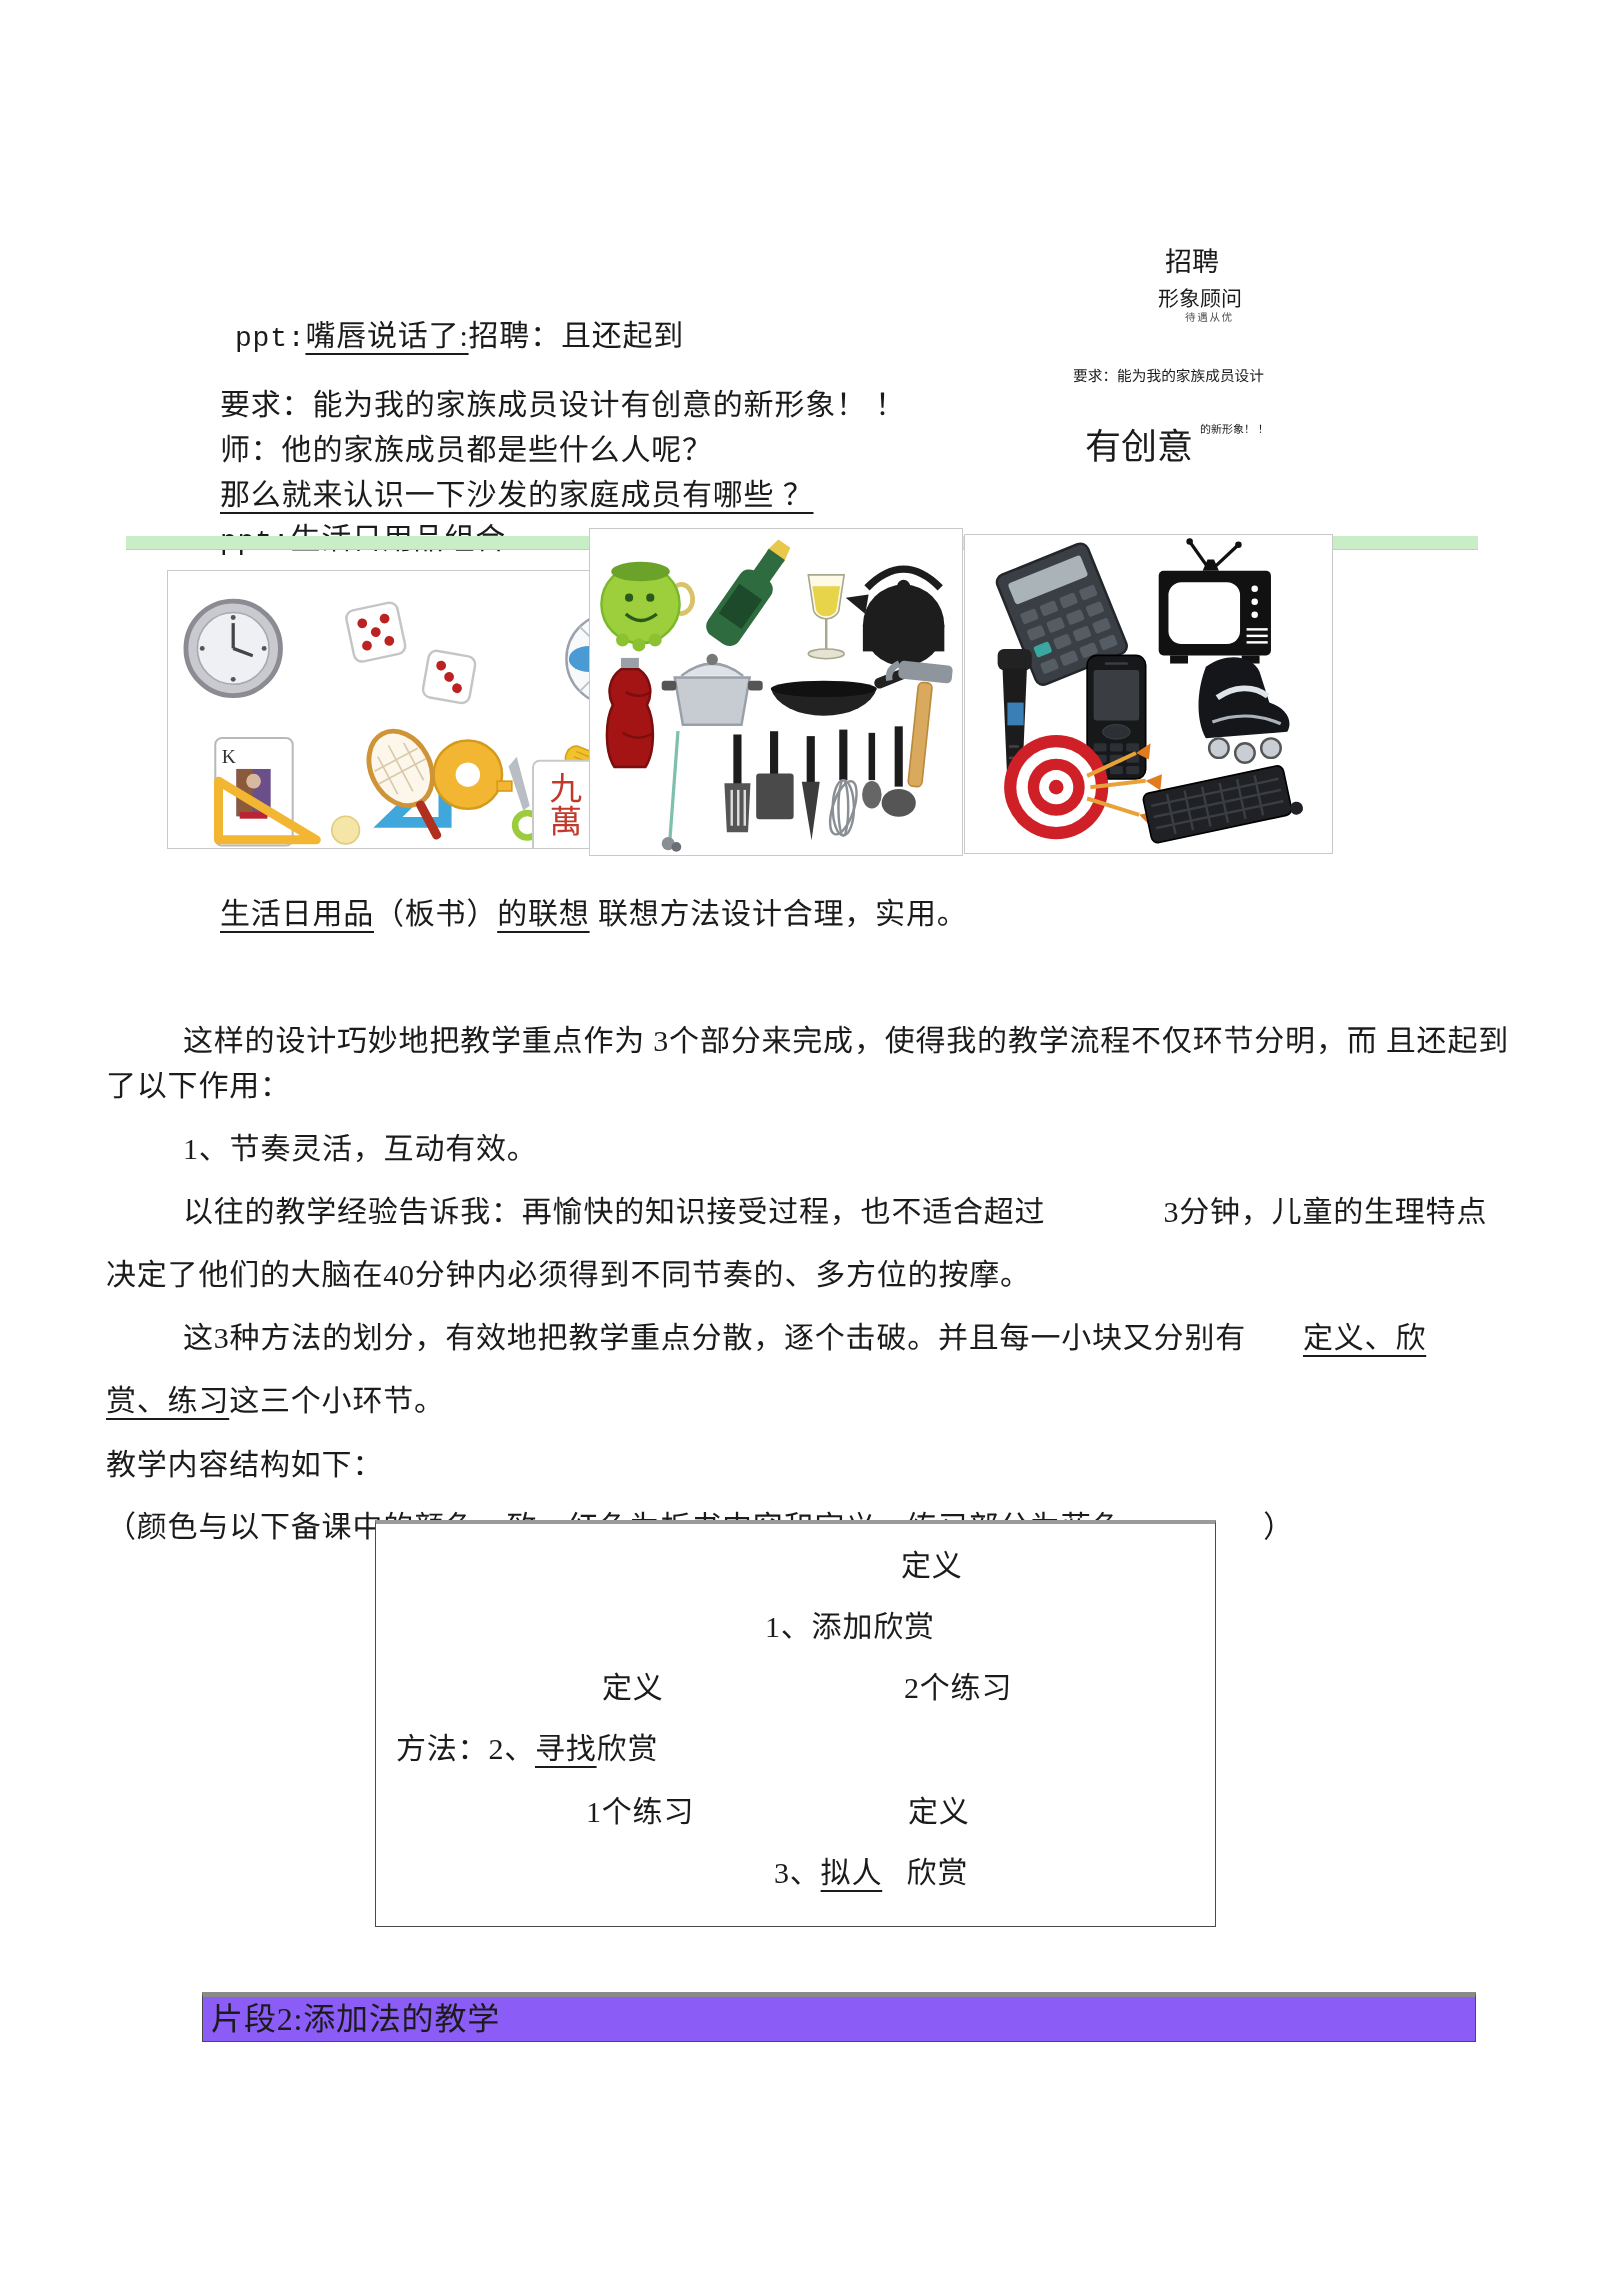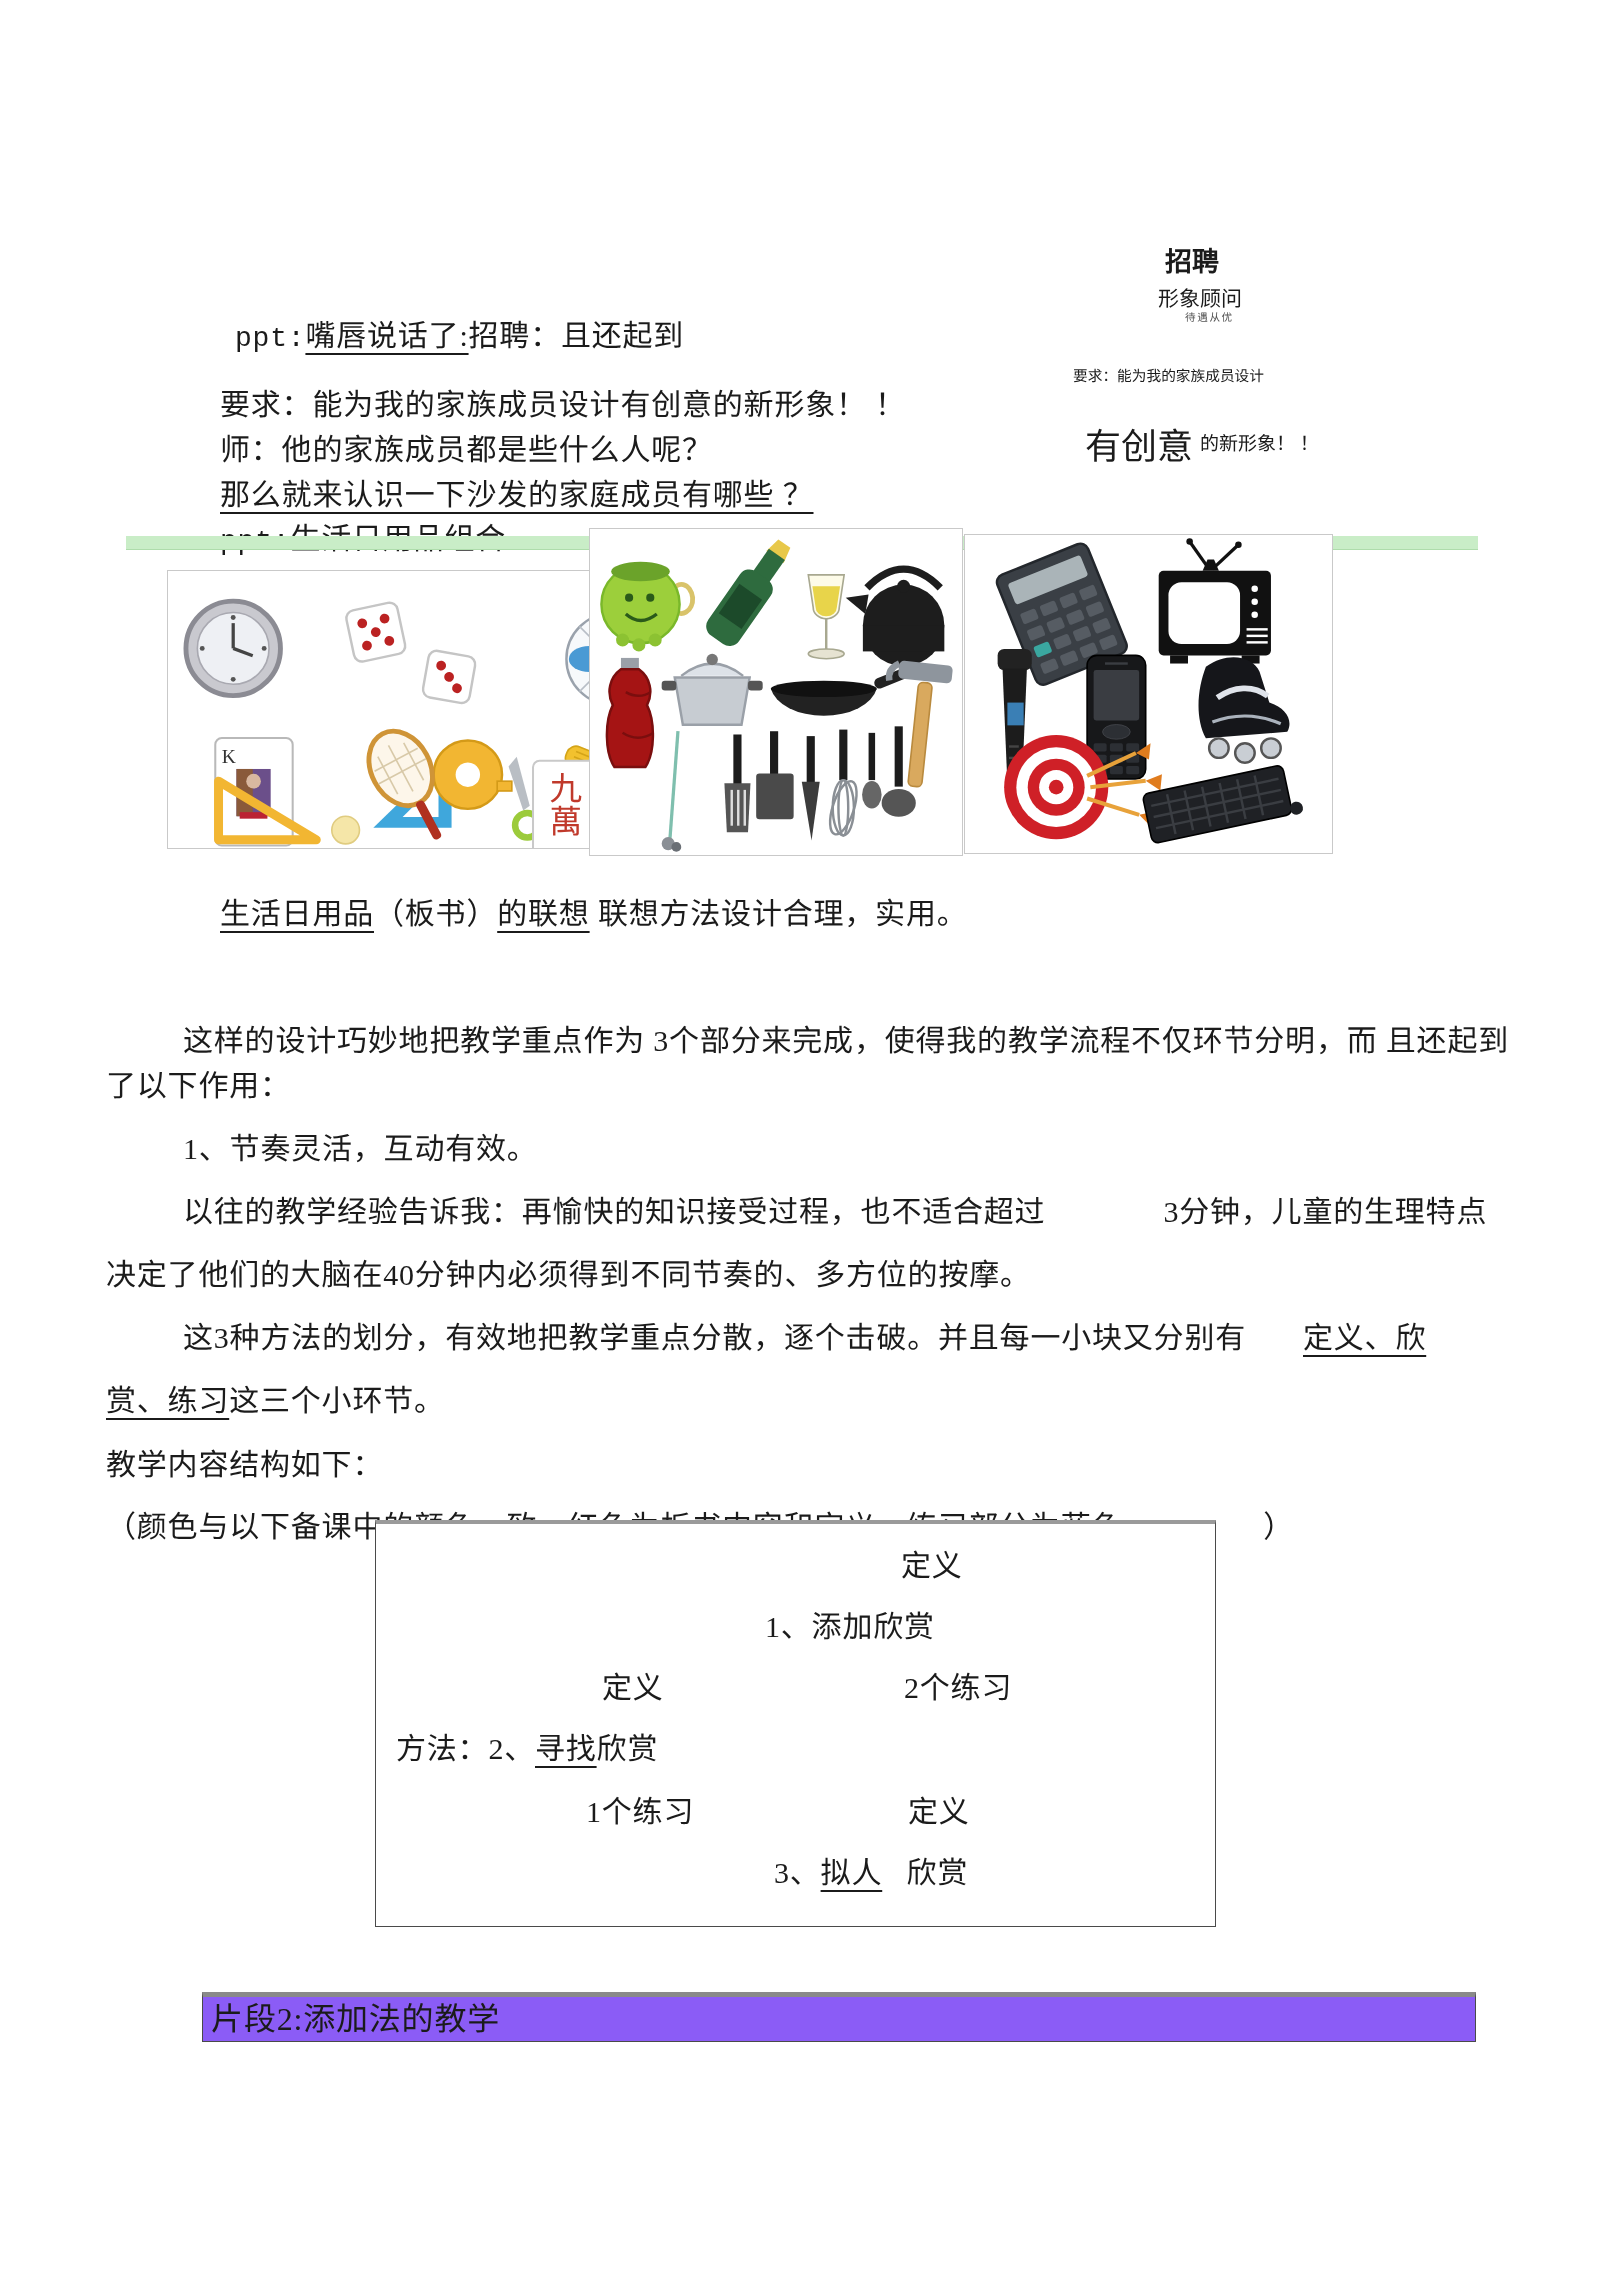--- a/index.html
+++ b/index.html
@@ -11,26 +11,26 @@
   .u{text-decoration:underline;text-decoration-thickness:2px;text-underline-offset:6.5px;}
   .greenbar{background:#c9edc7;border-bottom:1.6px solid #aedcab;}
   .panel{background:#ffffff;border:1.6px solid #c9c9c9;}
   .diagram{border:1.6px solid #4a4a4a;border-top:4.1px solid #9a9a9a;background:#fff;}
   .footerbox{border:1.6px solid #4a4a4a;border-top:5.7px solid #8a8a8a;background:#8b5cf6;
              display:flex;align-items:center;padding-left:8.1px;}
   .gap145{display:inline-block;width:118px;}
   .gap70{display:inline-block;width:57px;}
   .gap135{display:inline-block;width:110px;}
   .gap30{display:inline-block;width:24.4px;}
-  .sp-title{font-size:27px;font-weight:bold;}
+  .sp-title{font-size:27px;}
   .sp-sub{font-size:21px;}
   .sp-note{font-size:10.6px;color:#555;letter-spacing:1.6px;}
   .sp-req{font-size:14.7px;}
   .sp-big{font-size:36px;}
-  .sp-tail{font-size:19px;font-family:Liberation Serif, serif;}
+  .sp-tail{font-size:11px;font-family:Liberation Serif, serif;}
   svg{display:block;}
 </style>
 </head>
 <body>
 
 <div class="page">
 
   <p class="t abs" style="left:235px;top:287px;"><span class="mono">ppt:</span><span class="u">嘴唇说话了:</span><span>招聘：且还起到</span></p>
 
   <p class="t abs" style="left:220px;top:356px;">要求：能为我的家族成员设计有创意的新形象！ ！</p>

